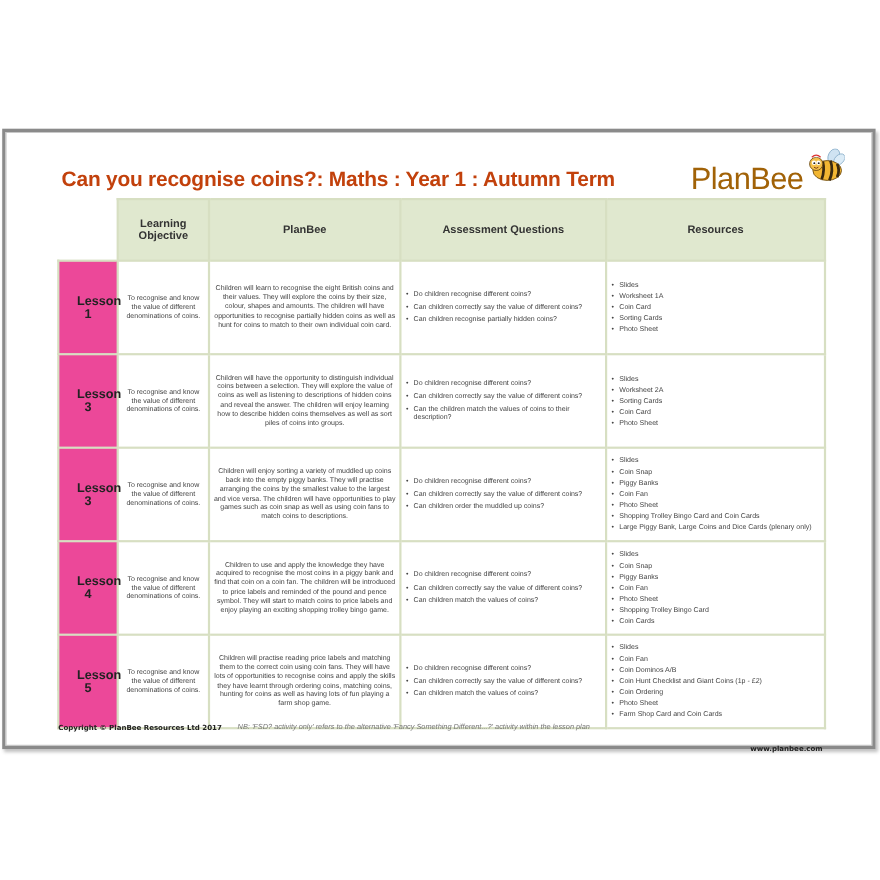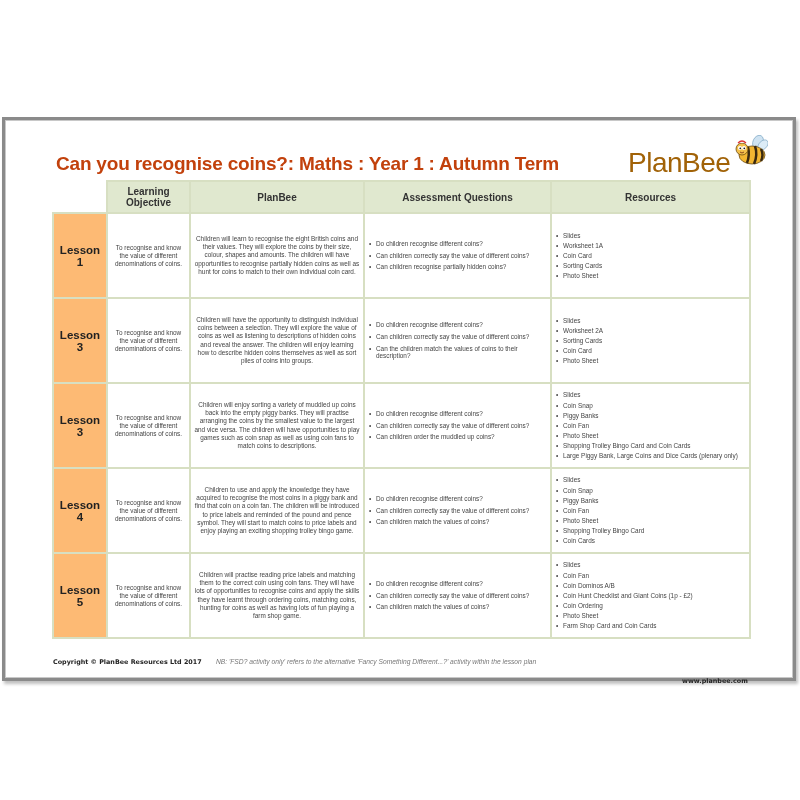--- a/index.html
+++ b/index.html
@@ -4,24 +4,24 @@
 <style>
   html,body{margin:0;padding:0;background:#ffffff;}
   body{width:800px;height:800px;position:relative;overflow:hidden;font-family:"Liberation Sans",sans-serif;}
   .sheet{position:absolute;left:2px;top:117px;width:794px;height:564px;background:#ffffff;
     border:3px solid #8a8a8a;box-shadow:inset 0 0 0 1px #c8c8c8, 2px 3px 3px rgba(0,0,0,0.25);box-sizing:border-box;}
   .title{position:absolute;left:56px;top:153px;font-size:19px;font-weight:bold;color:#c2410c;letter-spacing:-0.2px;white-space:nowrap;}
   .logo{position:absolute;left:628px;top:147px;font-size:28px;color:#a16207;letter-spacing:-0.5px;}
   .bee{position:absolute;left:734px;top:135px;width:34px;height:32px;}
   .grid{position:absolute;left:52px;top:180px;width:697px;}
   table{border-collapse:collapse;width:697px;table-layout:fixed;}
-  td,th{border:2px solid #d7dfc2;padding:4px;}
+  td,th{border:2px solid #d7dfc2;padding:16px;}
   th{background:#e0e8cf;font-size:10px;font-weight:bold;color:#333;height:20px;}
   th.blank{background:transparent;border:none;}
-  td.lesson{background:#fdba74;font-size:11.5px;font-weight:bold;color:#222;text-align:center;}
+  td.lesson{background:#ec4899;font-size:11.5px;font-weight:bold;color:#222;text-align:center;}
   td.obj{font-size:6.4px;color:#444;text-align:center;padding:0 3px;line-height:1.25;}
   td.ov{font-size:6.4px;color:#444;text-align:center;padding:0 3px;line-height:1.3;}
   td.aq,td.res{font-size:6.4px;color:#444;padding:0 3px 0 4px;vertical-align:middle;}
   td.aq ul,td.res ul{list-style:none;margin:0;padding:0;}
   td.aq li{margin:4px 0;line-height:1.2;padding-left:7px;text-indent:-7px;}
   td.res li{margin:2.4px 0;line-height:1.2;}
   li .b{display:inline-block;width:7px;text-indent:0;}
   tr.row{height:85px;}
   td{background:#ffffff;}
   .landscape{position:absolute;left:52px;top:470px;width:697px;height:158px;pointer-events:none;opacity:0.55;}

